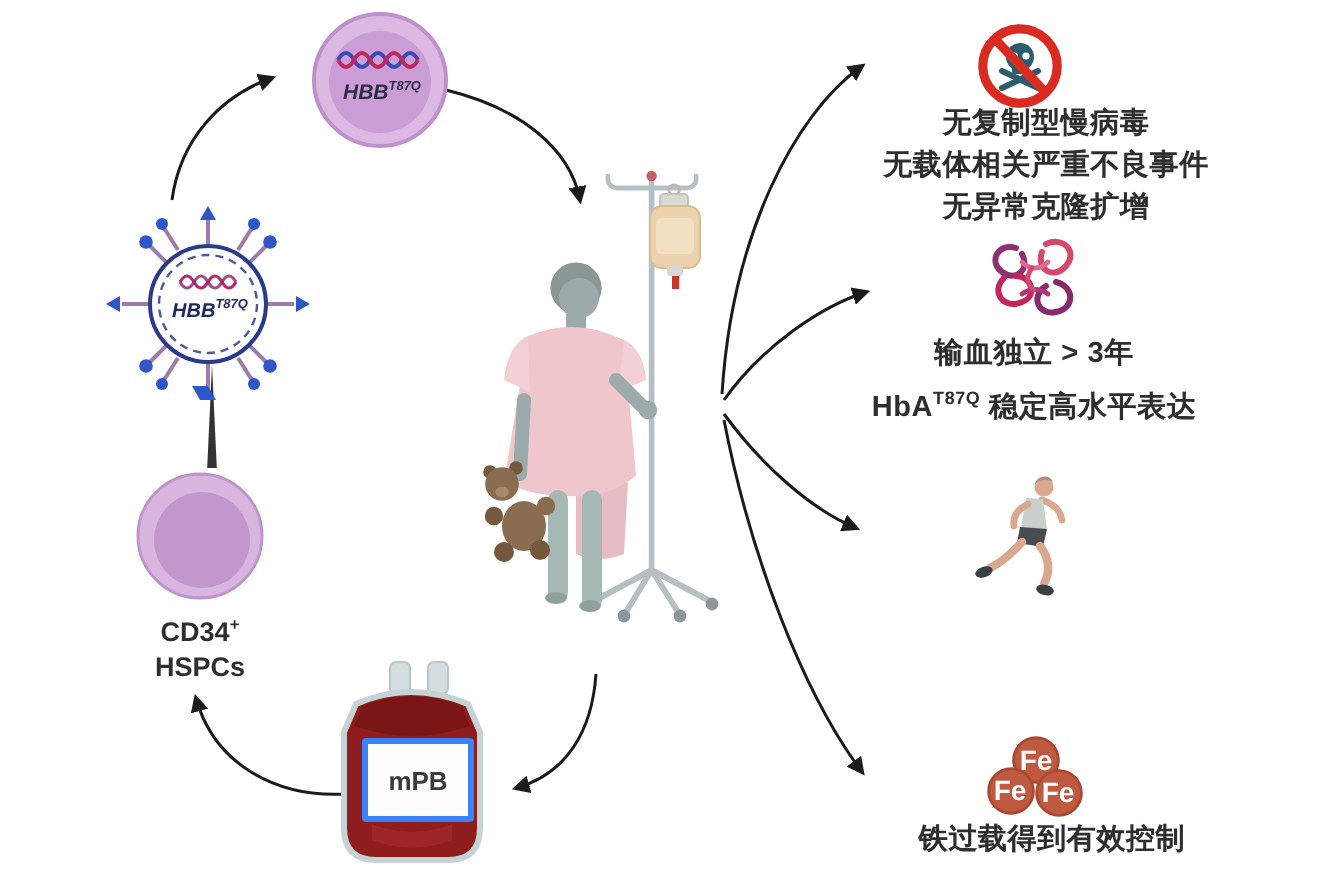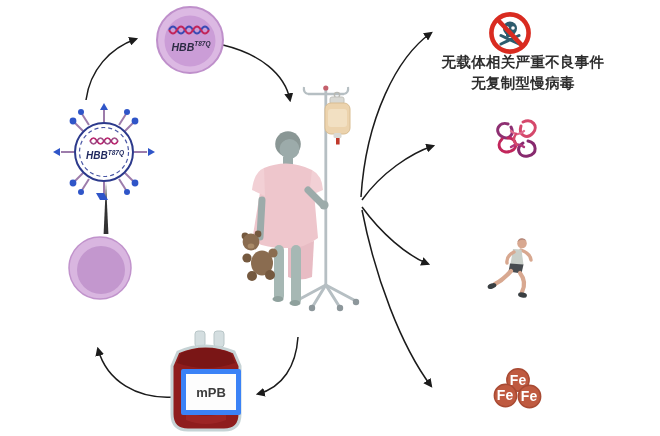--- a/index.html
+++ b/index.html
@@ -7,21 +7,21 @@
          font-family:"Liberation Sans", sans-serif;color:#2d2d2d;}
   .stage svg.layer{position:absolute;left:0;top:0;}
   .lbl{position:absolute;text-align:center;}
   .cn{font-weight:700;color:#2e2e2e;font-size:14.5px;line-height:21px;letter-spacing:.3px;}
   .gene{font-style:italic;font-weight:700;color:#20295f;font-size:10px;line-height:11px;}
   .gene .sup{font-size:6.5px;vertical-align:super;}
   .cell-gene{color:#2c2c44;font-size:10.5px;}
   .sup{font-size:0.62em;vertical-align:super;}
   .cd34{font-size:13.5px;font-weight:600;color:#2e2e2e;line-height:17px;}
   .mpb-box{position:absolute;left:181px;top:369px;width:50px;height:36px;background:#fdfdfd;
-           border:5px solid #3b82f6;display:flex;align-items:center;justify-content:center;
+           border:3px solid #3b82f6;display:flex;align-items:center;justify-content:center;
            font-size:13px;font-weight:700;color:#3c3c3c;border-radius:2px;}
   .fe-lbl{position:absolute;transform:translate(-50%,-50%);font-size:14px;font-weight:700;color:#ffffff;}
 </style>
 </head>
 <body>
 
 <div class="stage">
 
   <svg class="layer" width="660" height="436" viewBox="0 0 660 436">
     <defs>
@@ -205,30 +205,40 @@
   </svg>
 
   <div class="lbl gene" style="left:78px;top:147px;width:54px;">
     <span>HBB</span><span class="sup">T87Q</span>
   </div>
 
   <div class="lbl gene cell-gene" style="left:162px;top:38px;width:58px;">
     <span>HBB</span><span class="sup">T87Q</span>
   </div>
 
+  <div class="lbl cd34" style="left:58px;top:304px;width:84px;">
+    <div><span>CD34</span><span class="sup">+</span></div>
+    <div>HSPCs</div>
+  </div>
 
   <div class="mpb-box">
     <span>mPB</span>
   </div>
 
   <div class="lbl cn" style="left:410px;top:52px;width:226px;">
+    <div>无复制型慢病毒</div>
     <div>无载体相关严重不良事件</div>
-    <div>无复制型慢病毒</div>
-  </div>
-
-
-
+    <div>无异常克隆扩增</div>
+  </div>
+
+  <div class="lbl cn" style="left:404px;top:166px;width:226px;line-height:22px;">
+    <div>输血独立 &gt; 3年</div>
+    <div><span>HbA</span><span class="sup">T87Q</span><span> 稳定高水平表达</span></div>
+  </div>
+
+
+  <div class="lbl cn" style="left:416px;top:410px;width:220px;">铁过载得到有效控制</div>
 
   <span class="fe-lbl" style="left:518px;top:380px;">Fe</span>
   <span class="fe-lbl" style="left:505px;top:395px;">Fe</span>
   <span class="fe-lbl" style="left:529px;top:396px;">Fe</span>
 
 </div>
 
 </body></html>

